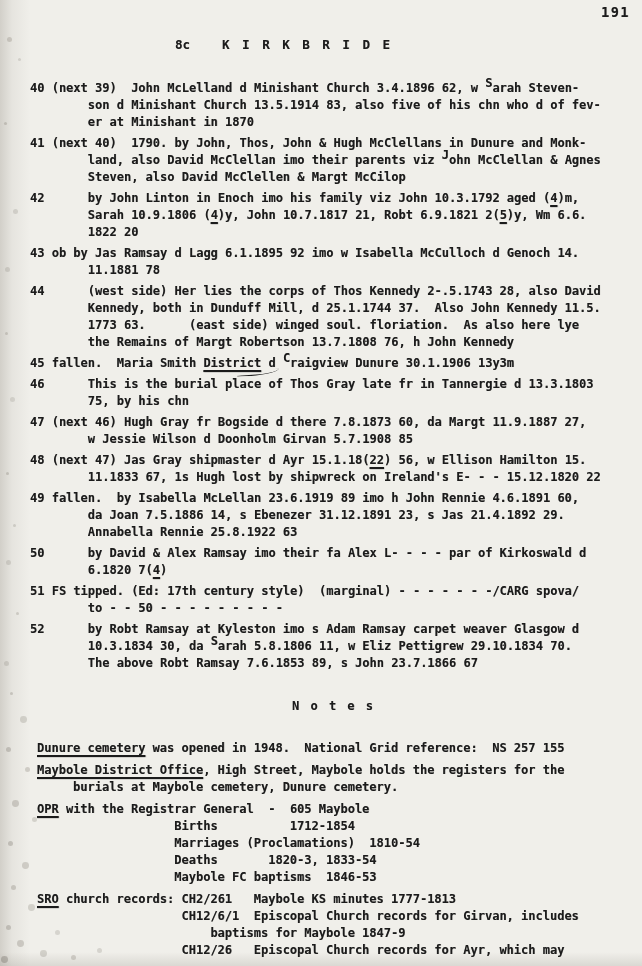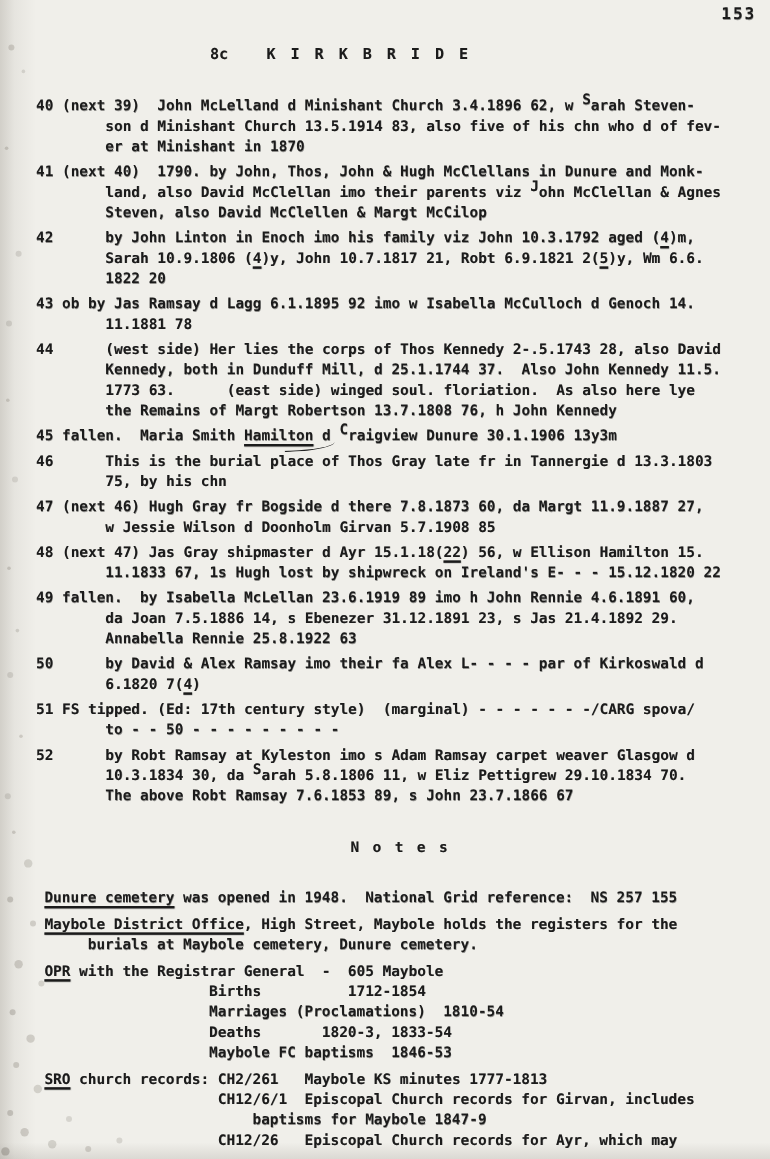--- a/index.html
+++ b/index.html
@@ -50,21 +50,21 @@
   .hu::after{content:"";position:absolute;left:58%;bottom:-6px;width:72%;height:6px;
     border-bottom:1.6px solid #242424;border-bottom-right-radius:90% 100%;
     transform:rotate(-2deg);}
 </style>
 </head>
 <body style="background: rgb(240, 239, 234); color: rgb(27, 27, 27);">
 
 <div class="edge-shade"></div>
 <div class="speckles"></div>
 
-<div class="page-num">153</div>
+<div class="page-num">191</div>
 
 <div class="header"><span>8c</span><span class="title">K I R K B R I D E</span></div>
 
 <div class="entries" id="entries">
     <div class="entry">
       <div class="line">40 (next 39)  John McLelland d Minishant Church 3.4.1896 62, w <span class="sup">S</span>arah Steven-</div>
       <div class="line">        son d Minishant Church 13.5.1914 83, also five of his chn who d of fev-</div>
       <div class="line">        er at Minishant in 1870</div>
     </div>
     <div class="entry">
@@ -81,21 +81,21 @@
       <div class="line">43 ob by Jas Ramsay d Lagg 6.1.1895 92 imo w Isabella McCulloch d Genoch 14.</div>
       <div class="line">        11.1881 78</div>
     </div>
     <div class="entry">
       <div class="line">44      (west side) Her lies the corps of Thos Kennedy 2-.5.1743 28, also David</div>
       <div class="line">        Kennedy, both in Dunduff Mill, d 25.1.1744 37.  Also John Kennedy 11.5.</div>
       <div class="line">        1773 63.      (east side) winged soul. floriation.  As also here lye</div>
       <div class="line">        the Remains of Margt Robertson 13.7.1808 76, h John Kennedy</div>
     </div>
     <div class="entry">
-      <div class="line">45 fallen.  Maria Smith <span class="hu">Hamilton</span> d <span class="sup">C</span>raigview Dunure 30.1.1906 13y3m</div>
+      <div class="line">45 fallen.  Maria Smith <span class="hu">District</span> d <span class="sup">C</span>raigview Dunure 30.1.1906 13y3m</div>
     </div>
     <div class="entry">
       <div class="line">46      This is the burial place of Thos Gray late fr in Tannergie d 13.3.1803</div>
       <div class="line">        75, by his chn</div>
     </div>
     <div class="entry">
       <div class="line">47 (next 46) Hugh Gray fr Bogside d there 7.8.1873 60, da Margt 11.9.1887 27,</div>
       <div class="line">        w Jessie Wilson d Doonholm Girvan 5.7.1908 85</div>
     </div>
     <div class="entry">

